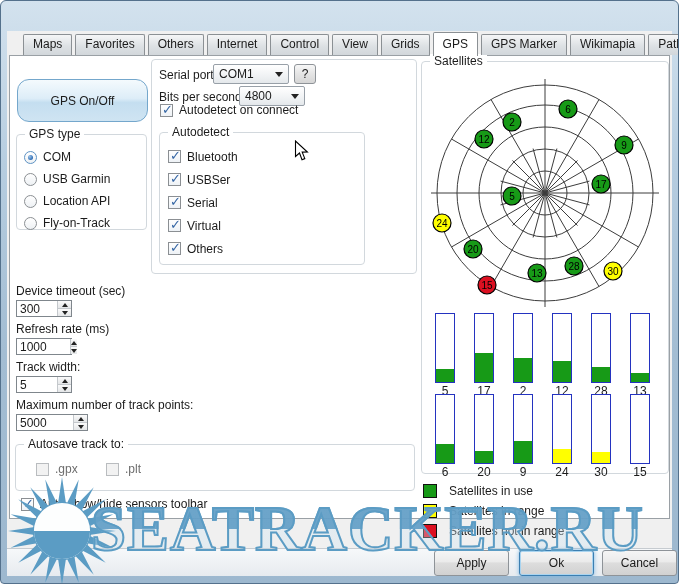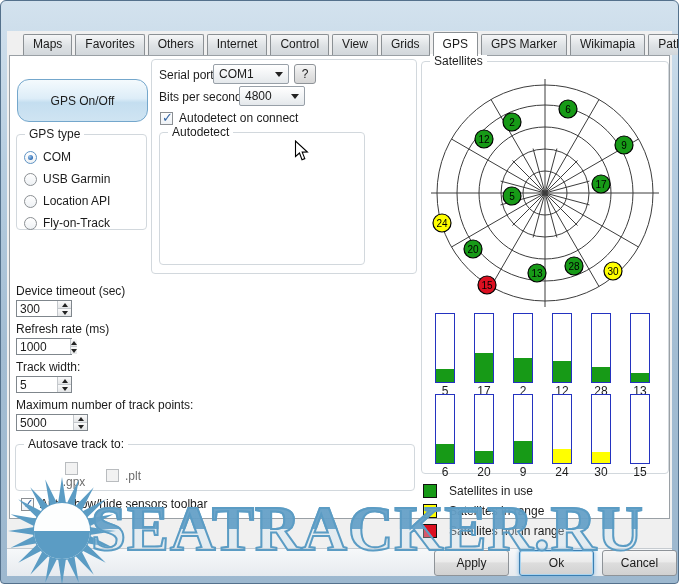--- a/index.html
+++ b/index.html
@@ -204,21 +204,21 @@
               <span class="tri-dn"></span>
             </div>
           </div>
         </div>
       </div>
     </div>
 
   <div class="gbox" style="left:14px; top:443px; width:400px; height:47px;">
     <span class="gb-label">Autosave track to:</span>
     <div style="position:absolute; left:20px; top:17px; display:flex;">
-        <div class="check-row" style="width: 70px; flex-direction: column;">
+        <div class="check-row" style="width: 70px;">
           <span class="checkbox dim"></span>
           <span class="lbl" style="color: rgb(109, 109, 109);">.gpx</span>
         </div>
         <div class="check-row" style="width: 70px;">
           <span class="checkbox dim"></span>
           <span class="lbl" style="color: rgb(109, 109, 109);">.plt</span>
         </div>
       </div>
   </div>
 
@@ -237,27 +237,49 @@
   <div class="help-btn" style="left:293px; top:63px;">
     <span>?</span>
   </div>
 
   <span style="position:absolute; left:158px; top:89px;">Bits per second</span>
   <div class="combo" style="left:238px; top:85px; width:66px;">
     <span>4800</span>
     <span class="arrow"></span>
   </div>
 
-  <div class="check-row" style="position:absolute; left:159px; top:110px;">
+  <div class="check-row" style="position:absolute; left:159px; top:102px;">
     <span class="checkbox checked"></span>
     <span class="lbl">Autodetect on connect</span>
   </div>
 
   <div class="gbox" style="left:158px; top:131px; width:206px; height:133px;">
     <span class="gb-label">Autodetect</span>
+    <div style="position:absolute; left:8px; top:12px;">
+        <div class="check-row" style="height: 23px;">
+          <span class="checkbox checked"></span>
+          <span class="lbl">Bluetooth</span>
+        </div>
+        <div class="check-row" style="height: 23px;">
+          <span class="checkbox checked"></span>
+          <span class="lbl">USBSer</span>
+        </div>
+        <div class="check-row" style="height: 23px;">
+          <span class="checkbox checked"></span>
+          <span class="lbl">Serial</span>
+        </div>
+        <div class="check-row" style="height: 23px;">
+          <span class="checkbox checked"></span>
+          <span class="lbl">Virtual</span>
+        </div>
+        <div class="check-row" style="height: 23px;">
+          <span class="checkbox checked"></span>
+          <span class="lbl">Others</span>
+        </div>
+      </div>
   </div>
 
   <div class="gbox" style="left:420px; top:60px; width:248px; height:413px;">
     <span class="gb-label">Satellites</span>
   </div>
 
   <svg class="skyplot" width="228" height="228" viewBox="0 0 228 228">
     <g id="sky-grid">
         <circle cx="114" cy="114" r="22" fill="none" stroke="#3c3c3c" stroke-width="1"></circle>
         <circle cx="114" cy="114" r="44" fill="none" stroke="#3c3c3c" stroke-width="1"></circle>

